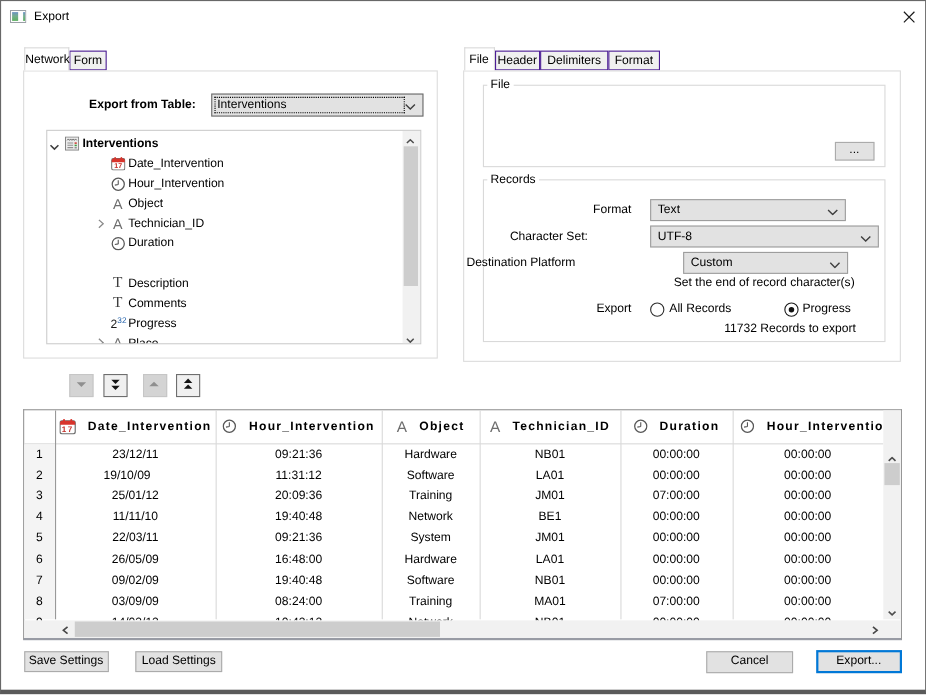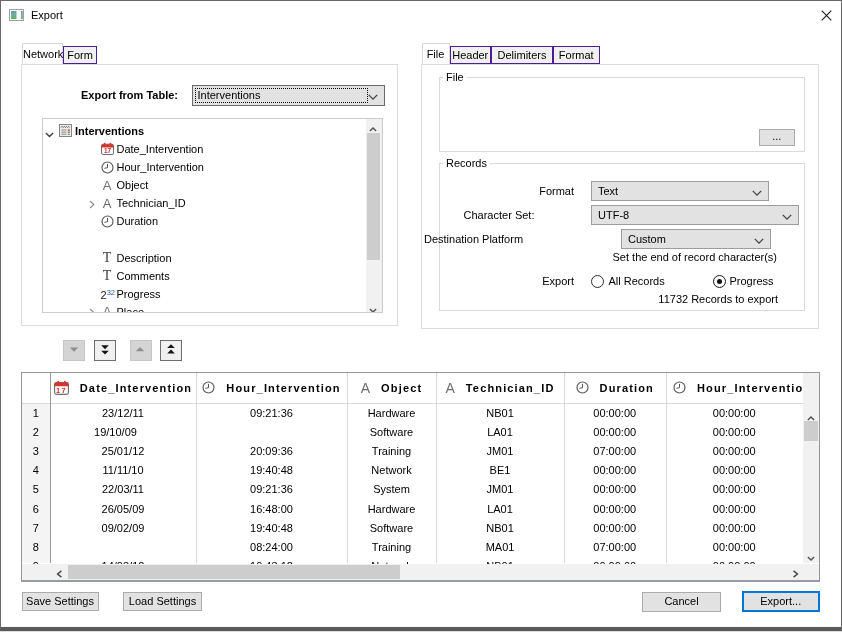--- a/index.html
+++ b/index.html
@@ -266,20 +266,21 @@
 <div class="a" style="left:0;top:0;width:781.5px;height:191px;overflow:hidden">
       <div class="cell" style="left:0px;top:31.0px;width:28.5px;line-height:19.2px">1</div>
       <div class="cell" style="left:28.5px;top:31.0px;width:146.0px;line-height:19.2px">23/12/11</div>
       <div class="cell" style="left:174.5px;top:31.0px;width:151.0px;line-height:19.2px">09:21:36</div>
       <div class="cell" style="left:325.5px;top:31.0px;width:89.0px;line-height:19.2px">Hardware</div>
       <div class="cell" style="left:414.5px;top:31.0px;width:128.0px;line-height:19.2px">NB01</div>
       <div class="cell" style="left:542.5px;top:31.0px;width:101.5px;line-height:19.2px">00:00:00</div>
       <div class="cell" style="left:644px;top:31.0px;width:137.5px;line-height:19.2px">00:00:00</div>
       <div class="cell" style="left:0px;top:50.2px;width:28.5px;line-height:19.2px">2</div>
       <div class="cell" style="left:21px;top:50.2px;width:146.0px;line-height:19.2px">19/10/09</div>
+      <div class="cell" style="left:174.5px;top:50.2px;width:151.0px;line-height:19.2px">11:31:12</div>
       <div class="cell" style="left:325.5px;top:50.2px;width:89.0px;line-height:19.2px">Software</div>
       <div class="cell" style="left:414.5px;top:50.2px;width:128.0px;line-height:19.2px">LA01</div>
       <div class="cell" style="left:542.5px;top:50.2px;width:101.5px;line-height:19.2px">00:00:00</div>
       <div class="cell" style="left:644px;top:50.2px;width:137.5px;line-height:19.2px">00:00:00</div>
       <div class="cell" style="left:0px;top:69.4px;width:28.5px;line-height:19.2px">3</div>
       <div class="cell" style="left:28.5px;top:69.4px;width:146.0px;line-height:19.2px">25/01/12</div>
       <div class="cell" style="left:174.5px;top:69.4px;width:151.0px;line-height:19.2px">20:09:36</div>
       <div class="cell" style="left:325.5px;top:69.4px;width:89.0px;line-height:19.2px">Training</div>
       <div class="cell" style="left:414.5px;top:69.4px;width:128.0px;line-height:19.2px">JM01</div>
       <div class="cell" style="left:542.5px;top:69.4px;width:101.5px;line-height:19.2px">07:00:00</div>
@@ -306,20 +307,21 @@
       <div class="cell" style="left:542.5px;top:127.0px;width:101.5px;line-height:19.2px">00:00:00</div>
       <div class="cell" style="left:644px;top:127.0px;width:137.5px;line-height:19.2px">00:00:00</div>
       <div class="cell" style="left:0px;top:146.2px;width:28.5px;line-height:19.2px">7</div>
       <div class="cell" style="left:28.5px;top:146.2px;width:146.0px;line-height:19.2px">09/02/09</div>
       <div class="cell" style="left:174.5px;top:146.2px;width:151.0px;line-height:19.2px">19:40:48</div>
       <div class="cell" style="left:325.5px;top:146.2px;width:89.0px;line-height:19.2px">Software</div>
       <div class="cell" style="left:414.5px;top:146.2px;width:128.0px;line-height:19.2px">NB01</div>
       <div class="cell" style="left:542.5px;top:146.2px;width:101.5px;line-height:19.2px">00:00:00</div>
       <div class="cell" style="left:644px;top:146.2px;width:137.5px;line-height:19.2px">00:00:00</div>
       <div class="cell" style="left:0px;top:165.4px;width:28.5px;line-height:19.2px">8</div>
+      <div class="cell" style="left:28.5px;top:165.4px;width:146.0px;line-height:19.2px">03/09/09</div>
       <div class="cell" style="left:174.5px;top:165.4px;width:151.0px;line-height:19.2px">08:24:00</div>
       <div class="cell" style="left:325.5px;top:165.4px;width:89.0px;line-height:19.2px">Training</div>
       <div class="cell" style="left:414.5px;top:165.4px;width:128.0px;line-height:19.2px">MA01</div>
       <div class="cell" style="left:542.5px;top:165.4px;width:101.5px;line-height:19.2px">07:00:00</div>
       <div class="cell" style="left:644px;top:165.4px;width:137.5px;line-height:19.2px">00:00:00</div>
       <div class="cell" style="left:0px;top:184.6px;width:28.5px;line-height:19.2px">9</div>
       <div class="cell" style="left:28.5px;top:184.6px;width:146.0px;line-height:19.2px">14/03/12</div>
       <div class="cell" style="left:174.5px;top:184.6px;width:151.0px;line-height:19.2px">10:43:12</div>
       <div class="cell" style="left:325.5px;top:184.6px;width:89.0px;line-height:19.2px">Network</div>
       <div class="cell" style="left:414.5px;top:184.6px;width:128.0px;line-height:19.2px">NB01</div>

